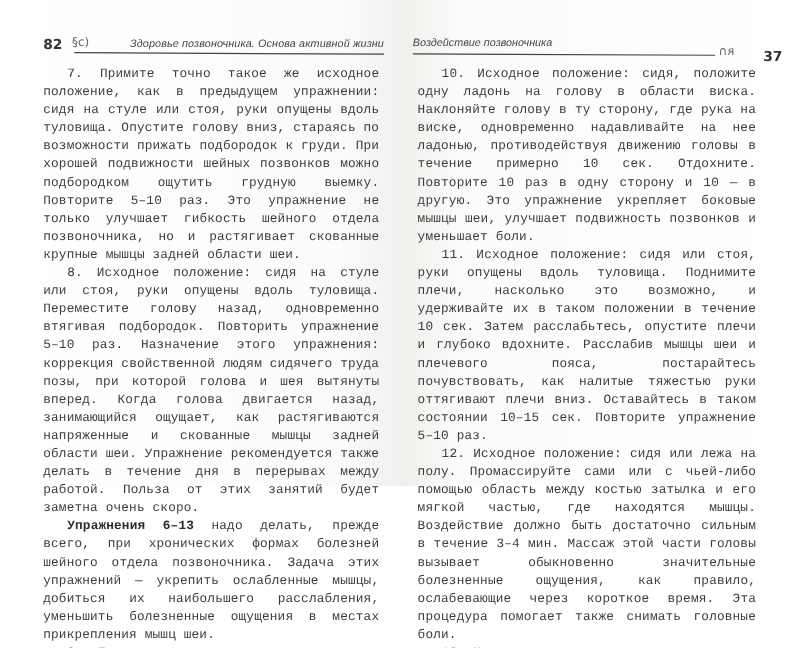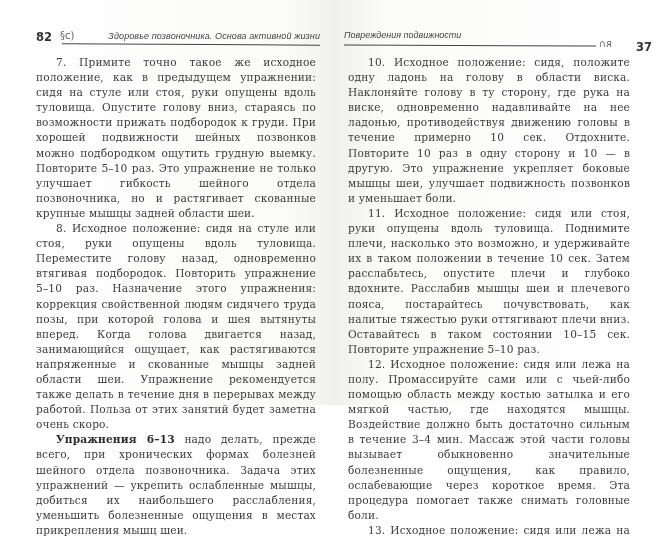--- a/index.html
+++ b/index.html
@@ -43,21 +43,21 @@
     font-family:"DejaVu Sans",sans-serif;
   }
   .left .orn { left:24px; top:2px; }
   .right .orn { right:14px; top:10px; }
 
   .body { position:absolute; top:55px; }
   .left .body { left:36px; width:280px; }
   .right .body { left:14px; width:282px; }
   .body p {
     margin:0; font-size:10.6px; line-height:15.1px; text-align:justify;
-    text-indent:20px; letter-spacing:0.15px; color:#3c3c3c;
+    text-indent:20px; letter-spacing:0.15px; color:#3c3c3c;font-family:Liberation Mono, monospace;
   }
   .body p b { font-weight:bold; color:#2c2c2c; }
 </style>
 </head>
 <body>
 
 <div class="spread">
 
   <div class="page left">
     <div class="header">
@@ -69,21 +69,21 @@
     <div class="body">
       <p>7. Примите точно такое же исходное положение, как в предыдущем упражнении: сидя на стуле или стоя, руки опущены вдоль туловища. Опустите голову вниз, стараясь по возможности прижать подбородок к груди. При хорошей подвижности шейных позвонков можно подбородком ощутить грудную выемку. Повторите 5–10 раз. Это упражнение не только улучшает гибкость шейного отдела позвоночника, но и растягивает скованные крупные мышцы задней области шеи.</p>
       <p>8. Исходное положение: сидя на стуле или стоя, руки опущены вдоль туловища. Переместите голову назад, одновременно втягивая подбородок. Повторить упражнение 5–10 раз. Назначение этого упражнения: коррекция свойственной людям сидячего труда позы, при которой голова и шея вытянуты вперед. Когда голова двигается назад, занимающийся ощущает, как растягиваются напряженные и скованные мышцы задней области шеи. Упражнение рекомендуется также делать в течение дня в перерывах между работой. Польза от этих занятий будет заметна очень скоро.</p>
       <p><b>Упражнения 6–13</b><span> надо делать, прежде всего, при хронических формах болезней шейного отдела позвоночника. Задача этих упражнений — укрепить ослабленные мышцы, добиться их наибольшего расслабления, уменьшить болезненные ощущения в местах прикрепления мышц шеи.</span></p>
       <p>9. Примите исходное положение: сидя, положите одну ладонь на лоб. Наклоняя голову вперед, одновременно надавливайте ладонью на лоб, противодействуя движению головы, примерно в течение 10 сек., затем отдохните тоже примерно 10 сек. Повторите упражнение 10 раз. Это упражнение укрепляет ослабевшие мышцы в передней области шеи, способствует разработке подвижности шейных позвонков и обеспечивает правильное положение головы.</p>
     </div>
   </div>
 
   <div class="page right">
     <div class="header">
-      <span class="run">Повреждения подвижности</span>
+      <span class="run">Воздействие позвоночника</span>
       <div class="rule"></div>
       <span class="orn">∩ᴙ</span>
       <span class="pnum">37</span>
     </div>
     <div class="body">
       <p>10. Исходное положение: сидя, положите одну ладонь на голову в области виска. Наклоняйте голову в ту сторону, где рука на виске, одновременно надавливайте на нее ладонью, противодействуя движению головы в течение примерно 10 сек. Отдохните. Повторите 10 раз в одну сторону и 10 — в другую. Это упражнение укрепляет боковые мышцы шеи, улучшает подвижность позвонков и уменьшает боли.</p>
       <p>11. Исходное положение: сидя или стоя, руки опущены вдоль туловища. Поднимите плечи, насколько это возможно, и удерживайте их в таком положении в течение 10 сек. Затем расслабьтесь, опустите плечи и глубоко вдохните. Расслабив мышцы шеи и плечевого пояса, постарайтесь почувствовать, как налитые тяжестью руки оттягивают плечи вниз. Оставайтесь в таком состоянии 10–15 сек. Повторите упражнение 5–10 раз.</p>
       <p>12. Исходное положение: сидя или лежа на полу. Промассируйте сами или с чьей-либо помощью область между костью затылка и его мягкой частью, где находятся мышцы. Воздействие должно быть достаточно сильным в течение 3–4 мин. Массаж этой части головы вызывает обыкновенно значительные болезненные ощущения, как правило, ослабевающие через короткое время. Эта процедура помогает также снимать головные боли.</p>
       <p>13. Исходное положение: сидя или лежа на полу. Промассируйте или потрите кончиками пальцев верхний и внутренний участок лопатки — место прикрепления мощной мышцы шеи, поднимающей лопатку. Вначале процедура причиняет боль, однако очень скоро она исчезает, при этом в области плечевого пояса можно почувствовать легкое тепло. Продолжительность массажа — 3–4 мин. Эту процедуру можно делать самому, но лучше, если ее проведет кто-нибудь другой.</p>
     </div>

